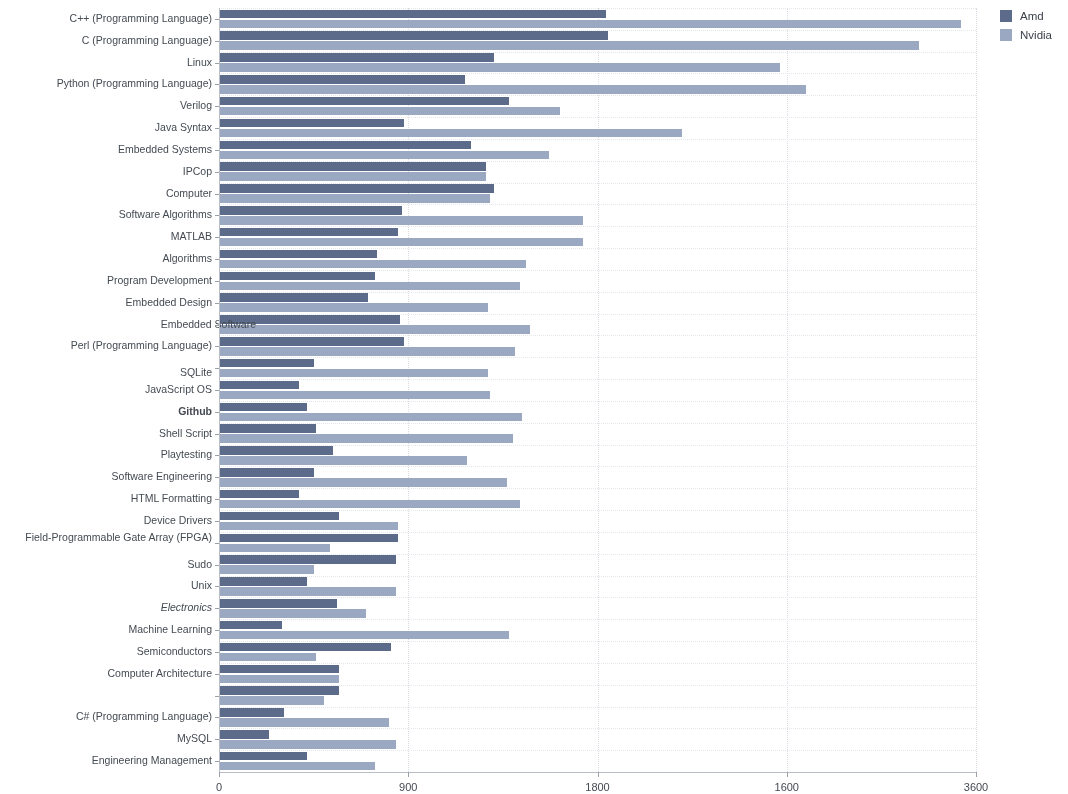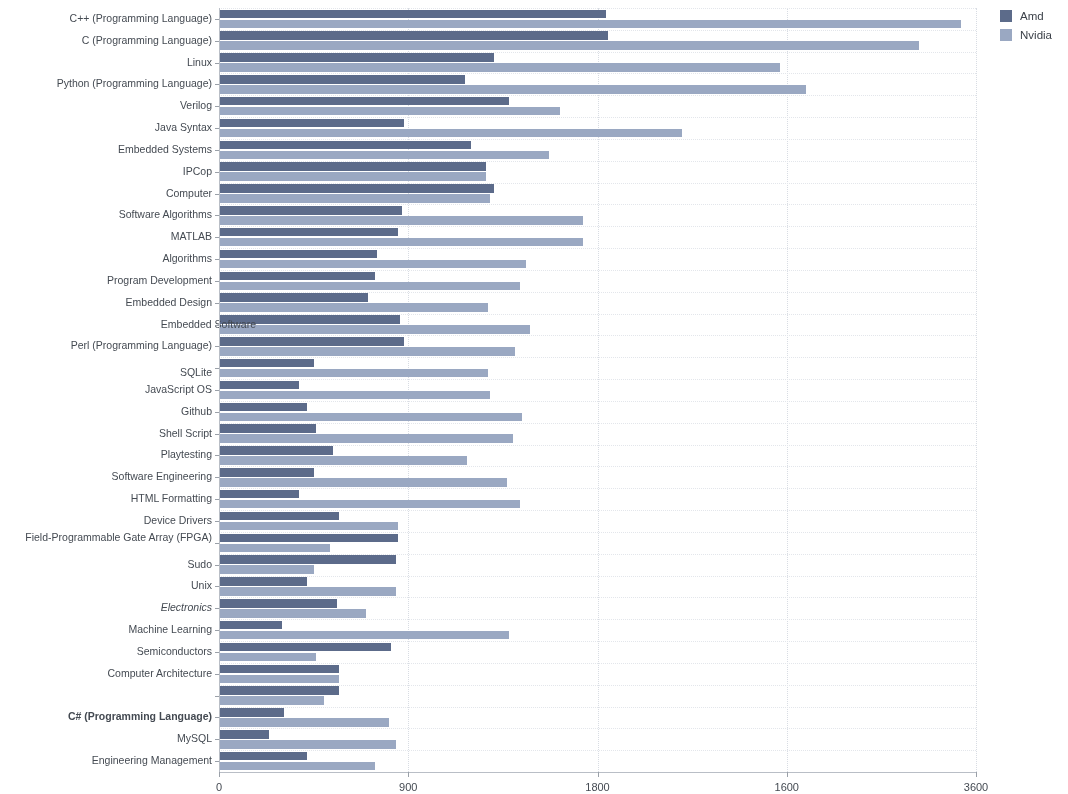--- a/index.html
+++ b/index.html
@@ -272,34 +272,34 @@
     <div class="cat-label" style="right: 856px; top: 187.543px; width: 210px;">Computer</div>
     <div class="cat-label" style="right: 856px; top: 209.371px; width: 210px;">Software Algorithms</div>
     <div class="cat-label" style="right: 856px; top: 231.2px; width: 210px;">MATLAB</div>
     <div class="cat-label" style="right: 856px; top: 253.029px; width: 210px;">Algorithms</div>
     <div class="cat-label" style="right: 856px; top: 274.857px; width: 210px;">Program Development</div>
     <div class="cat-label" style="right: 856px; top: 296.686px; width: 210px;">Embedded Design</div>
     <div class="cat-label" style="right: 812px; top: 318.514px; width: 210px;">Embedded Software</div>
     <div class="cat-label" style="right: 856px; top: 340.343px; width: 210px;">Perl (Programming Language)</div>
     <div class="cat-label" style="right: 856px; top: 367px; width: 210px;">SQLite</div>
     <div class="cat-label" style="right: 856px; top: 384px; width: 210px;">JavaScript OS</div>
-    <div class="cat-label" style="right: 856px; top: 405.829px; width: 210px;">Github</div>
+    <div class="cat-label" style="right: 856px; top: 405.829px; width: 210px; font-weight: bold;">Github</div>
     <div class="cat-label" style="right: 856px; top: 427.657px; width: 210px;">Shell Script</div>
     <div class="cat-label" style="right: 856px; top: 449.486px; width: 210px;">Playtesting</div>
     <div class="cat-label" style="right: 856px; top: 471.314px; width: 210px;">Software Engineering</div>
     <div class="cat-label" style="right: 856px; top: 493.143px; width: 210px;">HTML Formatting</div>
     <div class="cat-label" style="right: 856px; top: 514.971px; width: 210px;">Device Drivers</div>
     <div class="cat-label" style="right: 856px; top: 531.8px; width: 210px;">Field-Programmable Gate Array (FPGA)</div>
     <div class="cat-label" style="right: 856px; top: 558.629px; width: 210px;">Sudo</div>
     <div class="cat-label" style="right: 856px; top: 580.457px; width: 210px;">Unix</div>
     <div class="cat-label" style="right: 856px; top: 602.286px; width: 210px; font-style: italic;">Electronics</div>
     <div class="cat-label" style="right: 856px; top: 624.114px; width: 210px;">Machine Learning</div>
     <div class="cat-label" style="right: 856px; top: 645.943px; width: 210px;">Semiconductors</div>
     <div class="cat-label" style="right: 856px; top: 667.771px; width: 210px;">Computer Architecture</div>
-    <div class="cat-label" style="right: 856px; top: 711.429px; width: 210px; font-weight: bold;">C# (Programming Language)</div>
+    <div class="cat-label" style="right: 856px; top: 711.429px; width: 210px;">C# (Programming Language)</div>
     <div class="cat-label" style="right: 856px; top: 733.257px; width: 210px;">MySQL</div>
     <div class="cat-label" style="right: 856px; top: 755.086px; width: 210px;">Engineering Management</div>
     <div class="axis-line" style="left: 219px; top: 772px; width: 757px; height: 1px;"></div>
     <div class="axis-line" style="left: 219px; top: 8px; width: 1px; height: 764px;"></div>
     <div class="x-tick" style="left: 219px; top: 772px;"></div>
     <div class="x-label" style="left: 219px; top: 781px;">0</div>
     <div class="x-tick" style="left: 408.25px; top: 772px;"></div>
     <div class="x-label" style="left: 408.25px; top: 781px;">900</div>
     <div class="x-tick" style="left: 597.5px; top: 772px;"></div>
     <div class="x-label" style="left: 597.5px; top: 781px;">1800</div>

